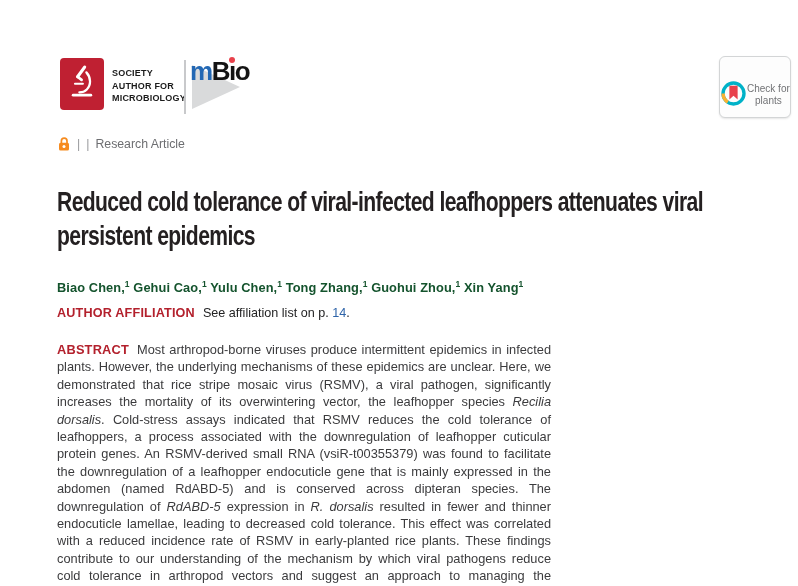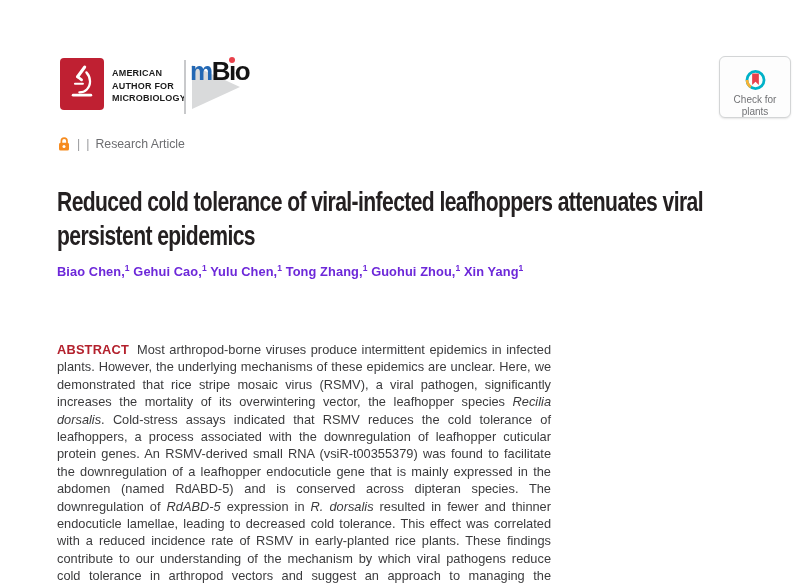--- a/index.html
+++ b/index.html
@@ -16,31 +16,31 @@
   
   .asm-box{position:absolute;left:60px;top:58px;width:44px;height:52px;background:var(--asm-red);border-radius:4px;display:flex;align-items:center;justify-content:center;}
   .asm-name{position:absolute;left:112px;top:67px;font-size:9px;font-weight:700;color:#1B1B1B;line-height:12.5px;letter-spacing:.2px;}
   .logo-divider{position:absolute;left:184px;top:60px;width:2px;height:54px;background:#C8C9CB;}
   .mbio-logo{position:absolute;left:190px;top:54px;width:90px;height:64px;}
   .mbio-triangle{position:absolute;left:2px;top:11px;}
   .mbio-text{position:absolute;left:0;top:2px;font-weight:700;font-size:26px;letter-spacing:-1.5px;color:#141414;white-space:nowrap;}
   .mbio-text .m{color:var(--logo-blue);}
   .mbio-text .dotless{position:relative;display:inline-block;}
   .idot{position:absolute;left:50%;transform:translateX(-50%);top:1px;width:6px;height:6px;border-radius:50%;background:var(--crossmark-red);}
-  .check-badge{position:absolute;left:719px;top:56px;width:72px;height:62px;background:#FDFDFD;border:1px solid #D3D5D6;border-radius:6px;box-shadow:0 1px 2px rgba(0,0,0,.10);display:flex;flex-direction:column;align-items:center;padding-top:12px;cursor:pointer;}
+  .check-badge{position:absolute;left:719px;top:56px;width:72px;height:62px;background:#FDFDFD;border:1px solid #D3D5D6;border-radius:6px;box-shadow:0 1px 2px rgba(0,0,0,.10);display:flex;flex-direction:row;align-items:center;padding-top:12px;cursor:pointer;}
   .check-text{margin-top:3px;font-size:10px;line-height:11.5px;color:#717275;text-align:center;}
 
   
   .banner{position:absolute;left:57px;top:136px;display:flex;align-items:center;gap:6px;font-size:12.3px;color:var(--gray-text);}
   .banner .pipe{color:var(--pipe-gray);}
   .banner .oa{display:flex;align-items:center;}
 
   
   .title{position:absolute;left:57px;top:184px;width:950px;transform:scaleX(.74);transform-origin:0 0;font-size:28.5px;line-height:34px;font-weight:700;letter-spacing:-.8px;color:var(--title-text);}
-  .authors{position:absolute;left:57px;top:264px;font-size:12.8px;font-weight:700;color:#6d28d9;letter-spacing:.1px;}
+  .authors{position:absolute;left:57px;top:280px;font-size:12.8px;font-weight:700;color:#14532d;letter-spacing:.1px;}
   .authors sup{font-size:8.5px;line-height:0;}
   .affil{position:absolute;left:57px;top:306px;font-size:12.6px;color:#232324;}
 
   
   .abstract{position:absolute;left:57px;top:341px;width:494px;font-size:12.8px;line-height:17.4px;color:var(--body-text);text-align:justify;}
 
   
   .seg-heading{color:var(--heading-red);font-weight:700;letter-spacing:.2px;margin-right:8px;}
   .seg-italic{font-style:italic;}
   .seg-link{color:var(--link-blue);cursor:pointer;}
@@ -58,21 +58,21 @@
           <path d="M19 3 L11 14" stroke-width="3.6"></path>
           <path d="M11 14 l4.5 3.5" stroke-width="3.2"></path>
           <path d="M21 9 c5.5 6 5.5 14.5 .5 19.5 c-2.2 2.2 -5.5 3.3 -8.5 3.3" stroke-width="2.6"></path>
           <path d="M8 22 h9" stroke-width="2.4"></path>
           <path d="M6 35 h20" stroke-width="3.4"></path>
         </g>
       </svg>
     </span>
   </div>
   <div class="asm-name">
-    <div>AMERICAN</div>
+    <div>SOCIETY</div>
     <div>AUTHOR FOR</div>
     <div>MICROBIOLOGY</div>
   </div>
   <div class="logo-divider"></div>
 
   <div class="mbio-logo">
     <svg class="mbio-triangle" width="50" height="46" viewBox="0 0 50 46">
       <polygon points="0,0 48,22 0,44" fill="#D9DADB"></polygon>
     </svg>
     <div class="mbio-text">
@@ -102,16 +102,17 @@
     </span>
     <span class="pipe">|</span>
     <span class="pipe">|</span>
     <span>Research Article</span>
   </div>
 
   <h1 class="title">Reduced cold tolerance of viral-infected leafhoppers attenuates viral persistent epidemics</h1>
 
   <p class="authors"><span>Biao Chen,</span><sup>1</sup><span> Gehui Cao,</span><sup>1</sup><span> Yulu Chen,</span><sup>1</sup><span> Tong Zhang,</span><sup>1</sup><span> Guohui Zhou,</span><sup>1</sup><span> Xin Yang</span><sup>1</sup></p>
 
+  <p class="affil"><span class="seg-heading">AUTHOR AFFILIATION</span><span>See affiliation list on p. </span><span class="seg-link">14</span><span>.</span></p>
 
   <p class="abstract"><span class="seg-heading">ABSTRACT</span><span>Most arthropod-borne viruses produce intermittent epidemics in infected plants. However, the underlying mechanisms of these epidemics are unclear. Here, we demonstrated that rice stripe mosaic virus (RSMV), a viral pathogen, significantly increases the mortality of its overwintering vector, the leafhopper species </span><span class="seg-italic">Recilia dorsalis</span><span>. Cold-stress assays indicated that RSMV reduces the cold tolerance of leafhoppers, a process associated with the downregulation of leafhopper cuticular protein genes. An RSMV-derived small RNA (vsiR-t00355379) was found to facilitate the downregulation of a leafhopper endocuticle gene that is mainly expressed in the abdomen (named RdABD-5) and is conserved across dipteran species. The downregulation of </span><span class="seg-italic">RdABD-5</span><span> expression in </span><span class="seg-italic">R. dorsalis</span><span> resulted in fewer and thinner endocuticle lamellae, leading to decreased cold tolerance. This effect was correlated with a reduced incidence rate of RSMV in early-planted rice plants. These findings contribute to our understanding of the mechanism by which viral pathogens reduce cold tolerance in arthropod vectors and suggest an approach to managing the fluctuating prevalence of arboviruses.</span></p>
 
 </div>
 
 </body></html>

